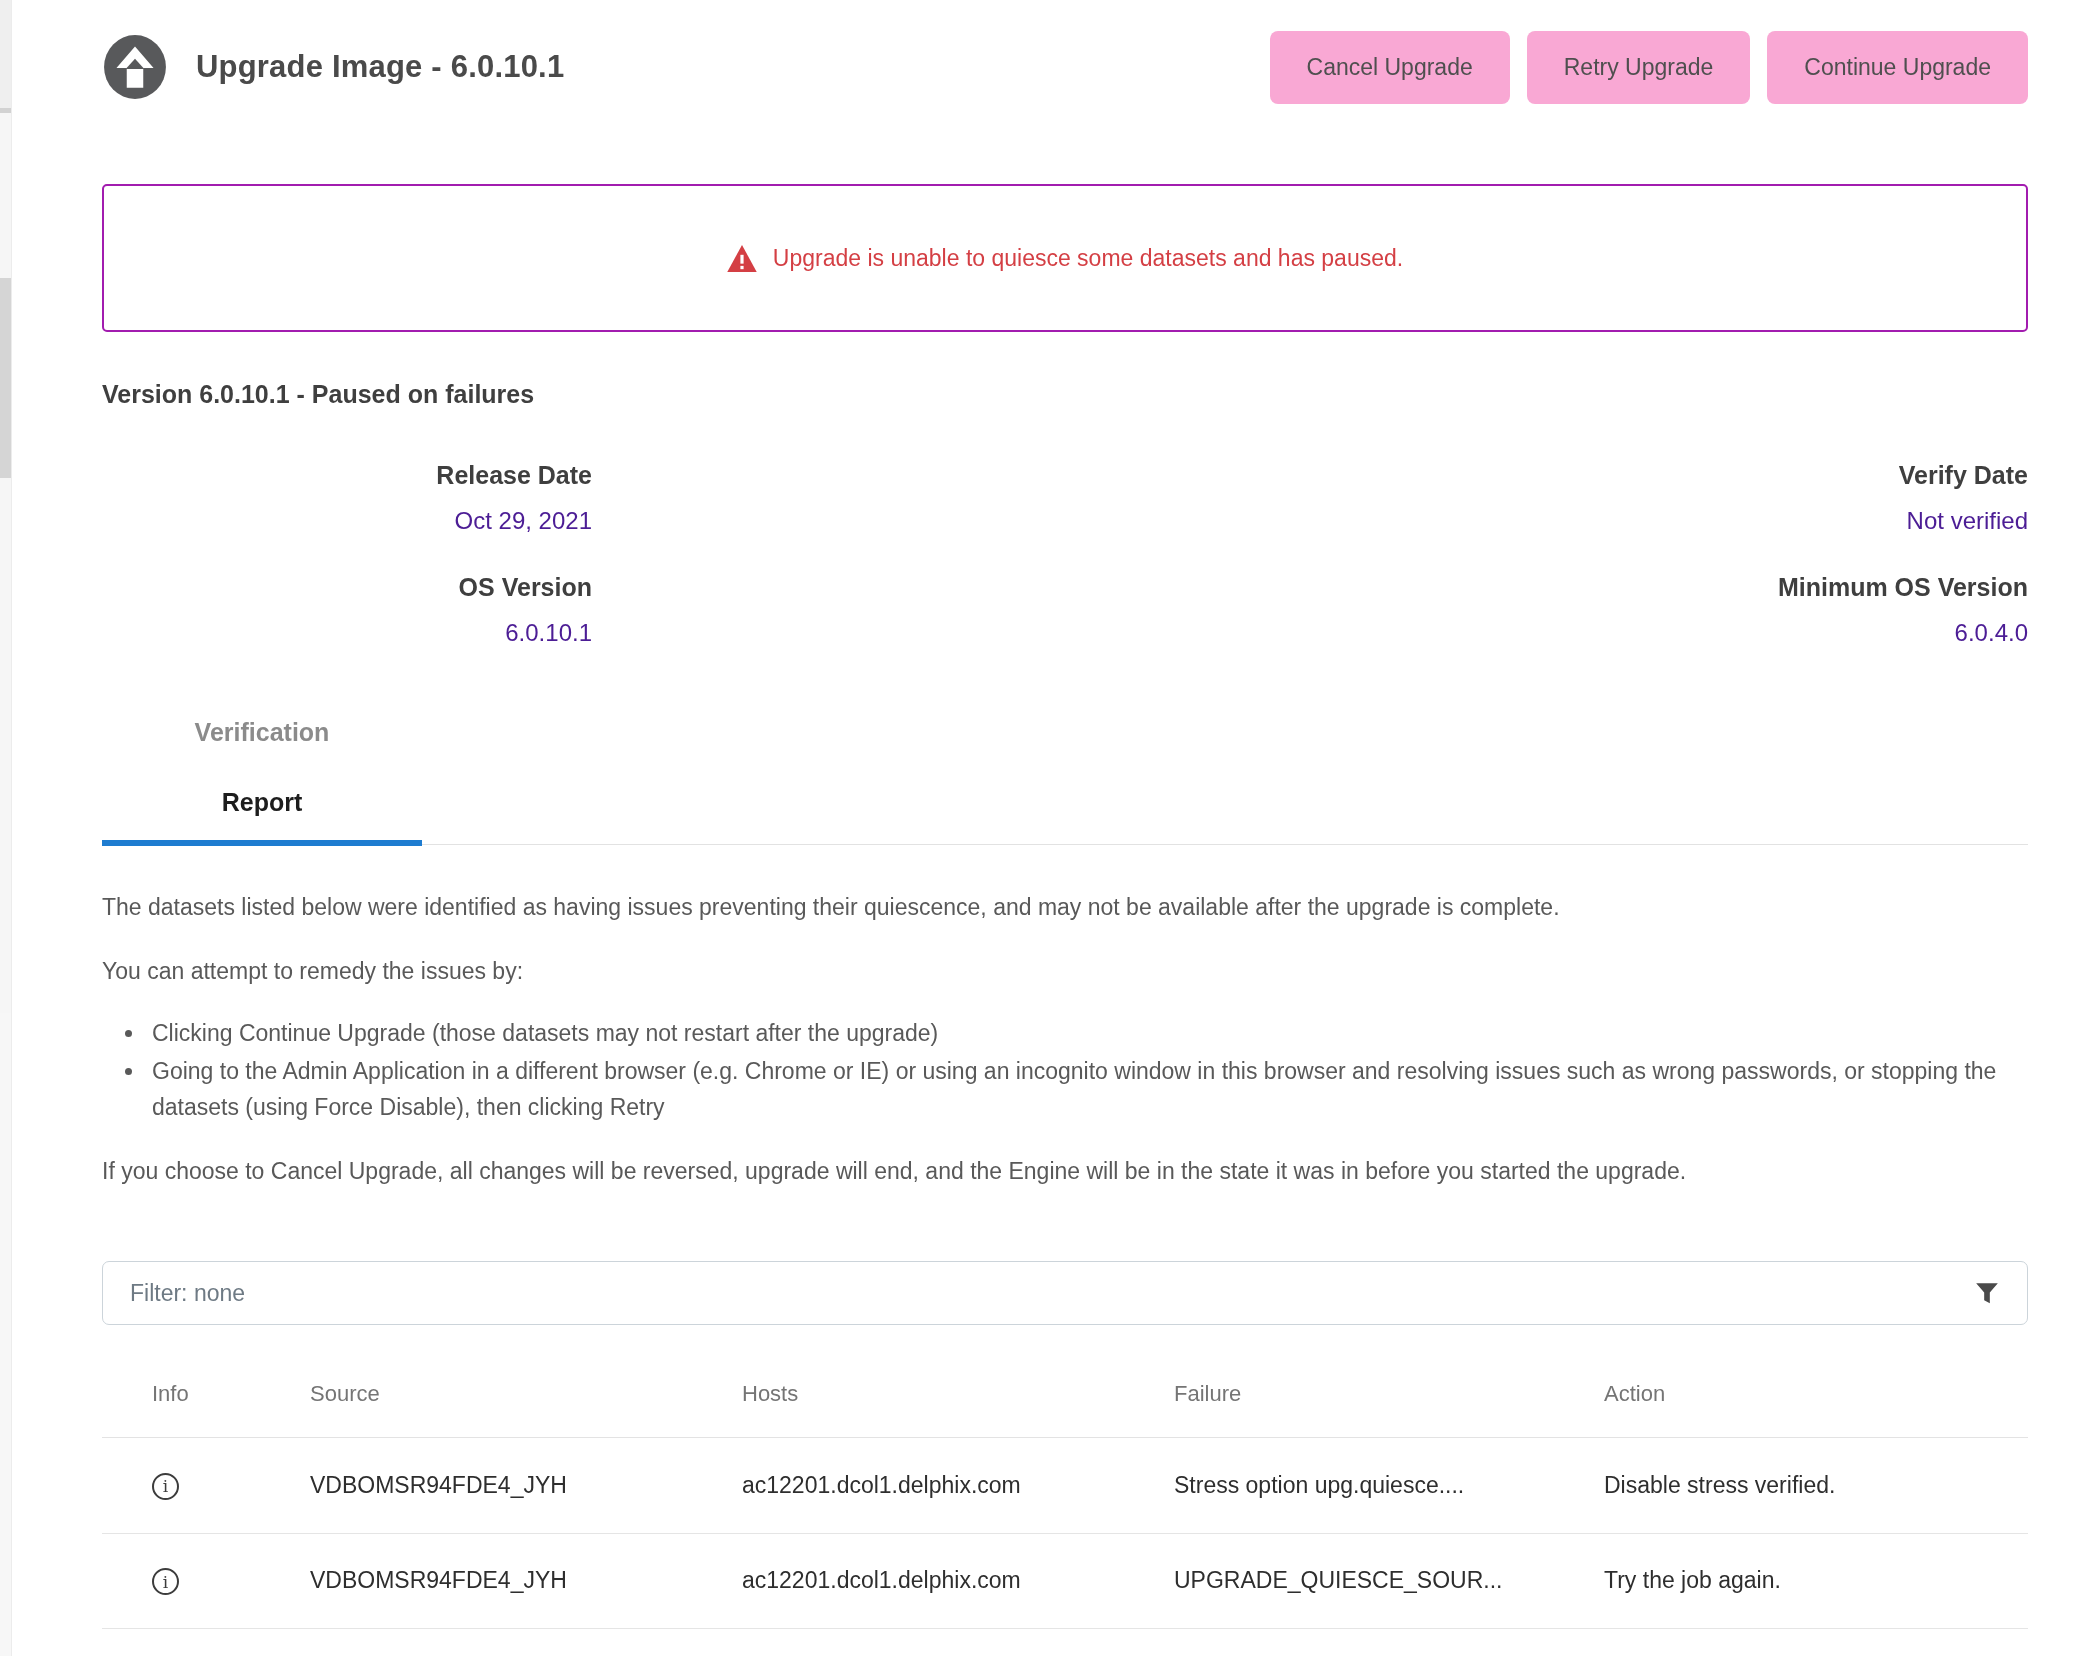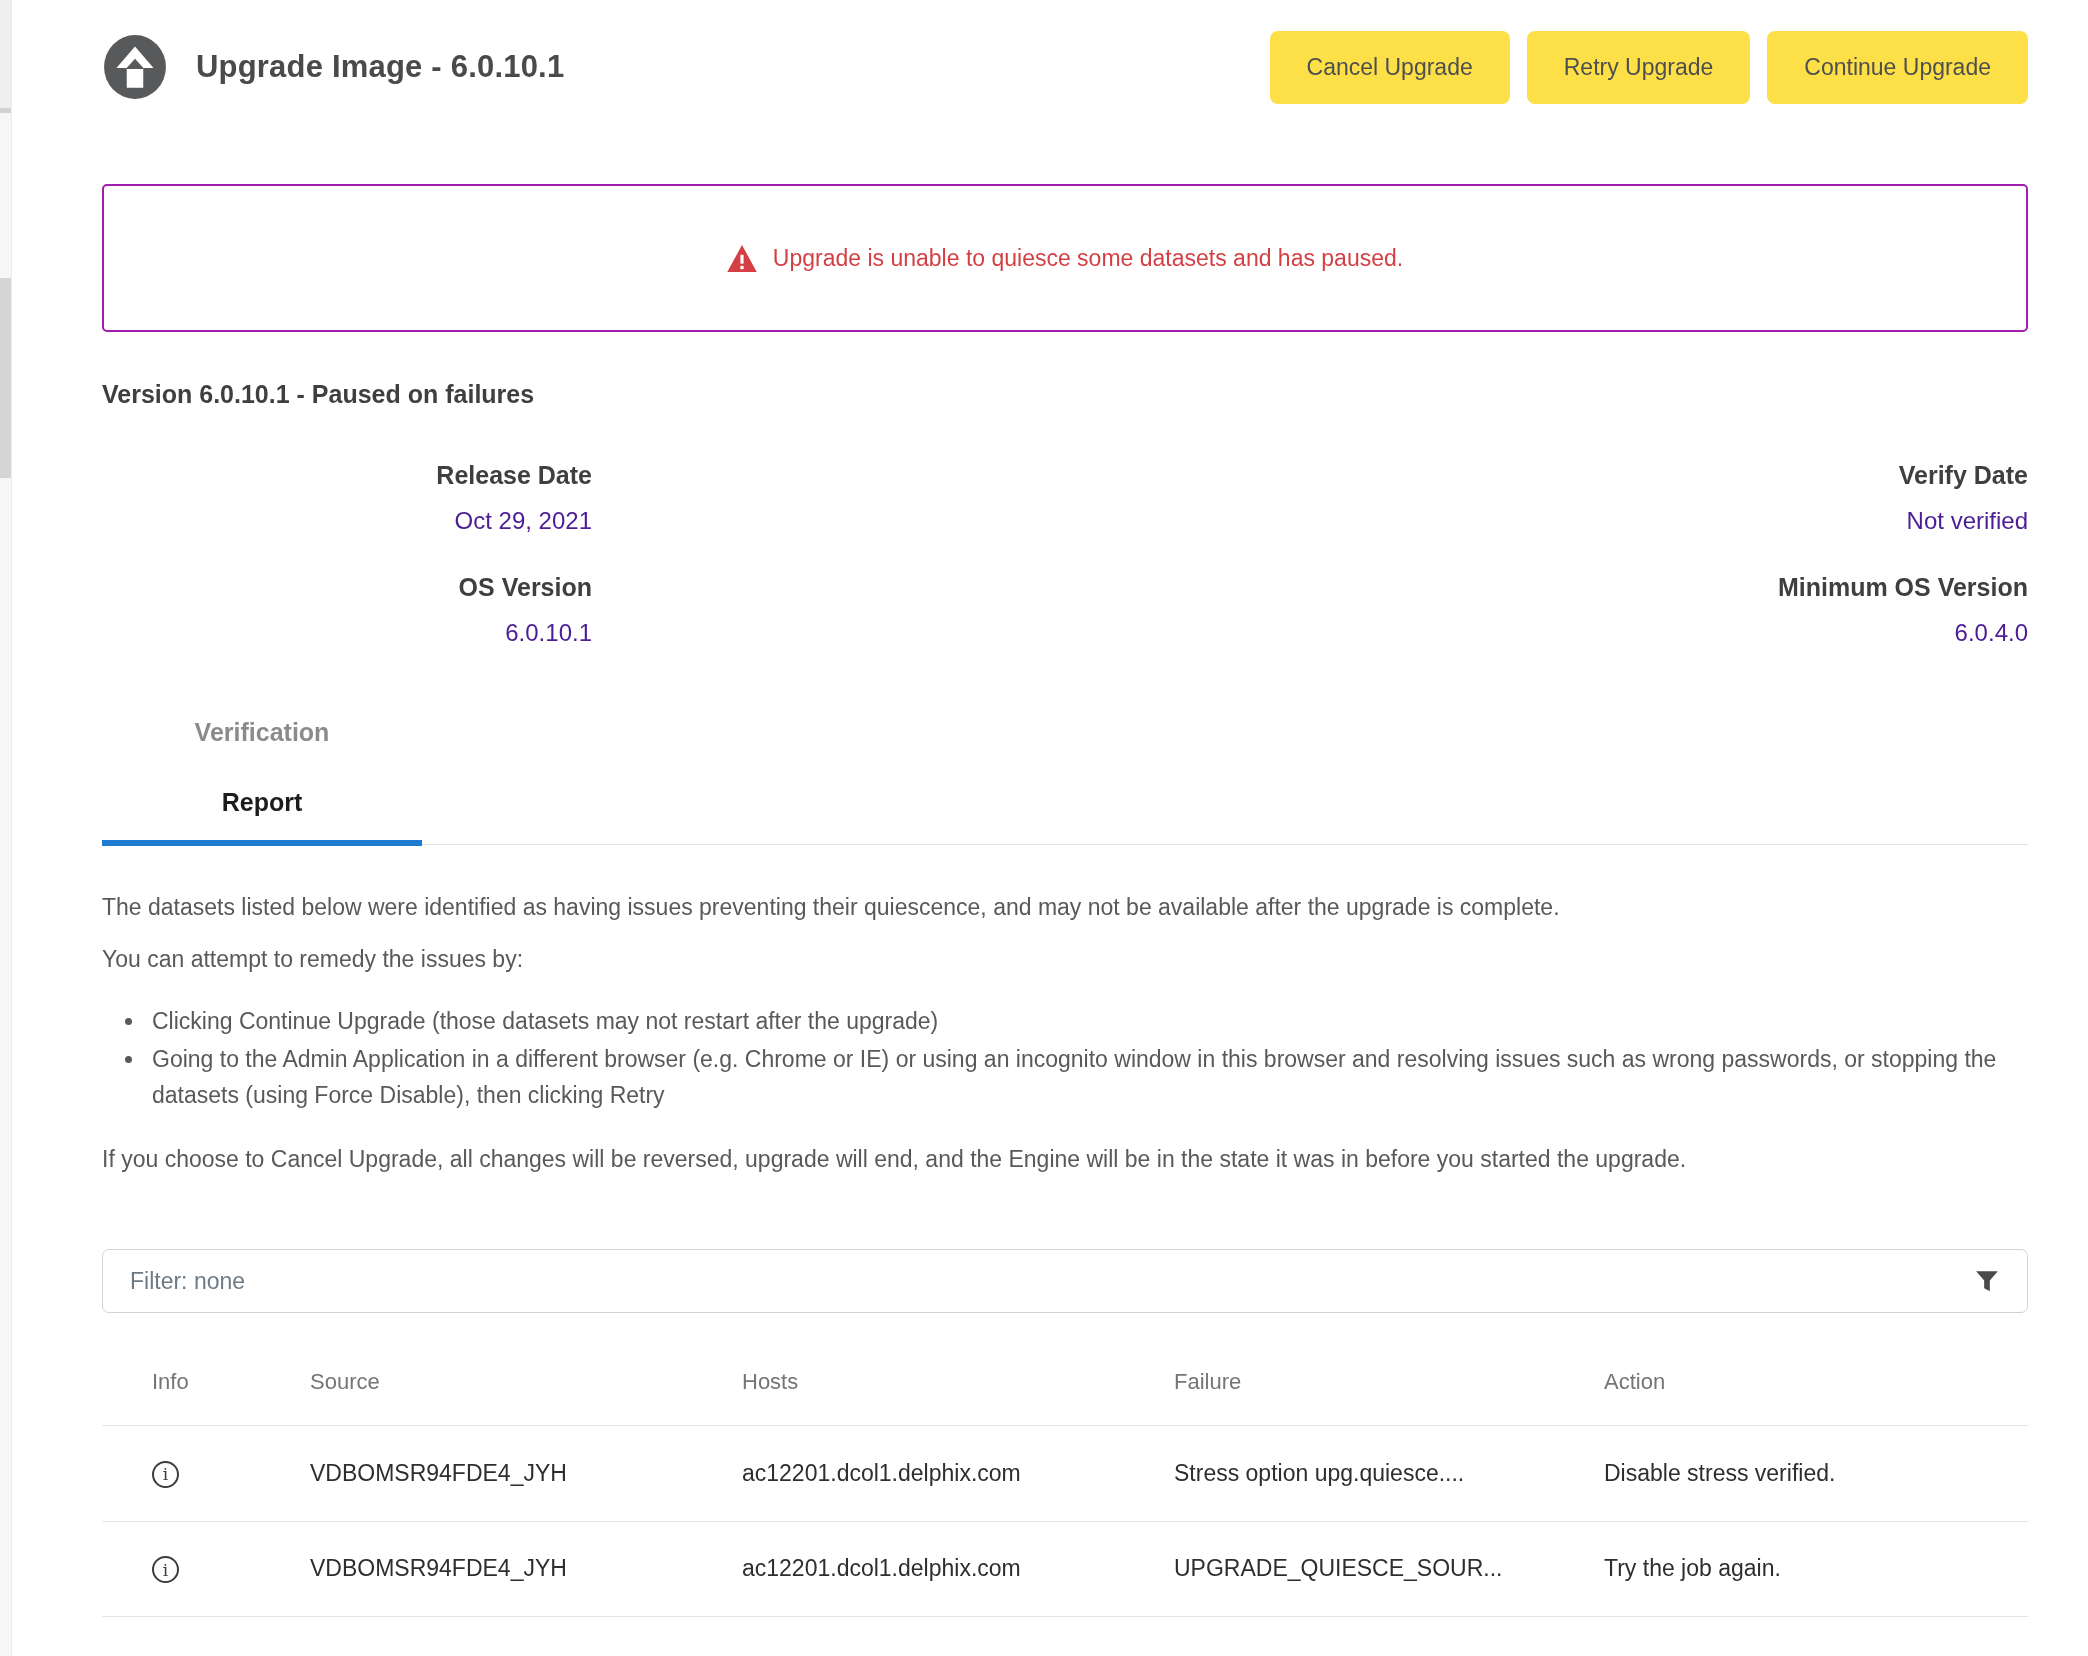--- a/index.html
+++ b/index.html
@@ -28,21 +28,21 @@
   
   .header { display: flex; align-items: center; height: 74px; }
   .hdr-icon { width: 66px; height: 66px; flex: 0 0 auto; }
   .hdr-title {
     margin-left: 28px; font-size: 31px; font-weight: 700; color: #4a4a4a;
     letter-spacing: 0.2px;
   }
   .hdr-buttons { margin-left: auto; display: flex; gap: 17px; }
   .btn {
     border: none; cursor: pointer;
-    background: #fde047; color: #4f4f4f;
+    background: #f9a8d4; color: #4f4f4f;
     font-family: inherit; font-size: 23px;
     height: 73px; padding: 0 37px; border-radius: 8px;
   }
 
   
   .alert {
     margin-top: 80px; height: 148px;
     border: 2px solid #a21caf; border-radius: 5px;
     display: flex; align-items: center; justify-content: center; gap: 16px;
   }
@@ -67,21 +67,21 @@
   }
   .tab.inactive { color: #8b8b8b; }
   .tab.active { color: #1d1d1d; }
   .tab-indicator {
     position: absolute; left: 0; bottom: -2px; width: 100%; height: 6px;
     background: #1e7cd0;
   }
 
   
   .report { margin-top: 44px; color: #595959; font-size: 23px; line-height: 36px; }
-  .report p.lead2 { margin-top: 16px; }
+  .report p.lead2 { margin-top: 28px; }
   .report ul { margin: 26px 0 0 0; padding-left: 44px; }
   .report li { padding-left: 6px; margin-bottom: 2px; }
   .report p.note { margin-top: 28px; max-width: 1880px; }
 
   
   .filter-box {
     margin-top: 72px; height: 64px;
     border: 1px solid #ccd4da; border-radius: 7px;
     display: flex; align-items: center; padding: 0 27px;
     cursor: pointer;

